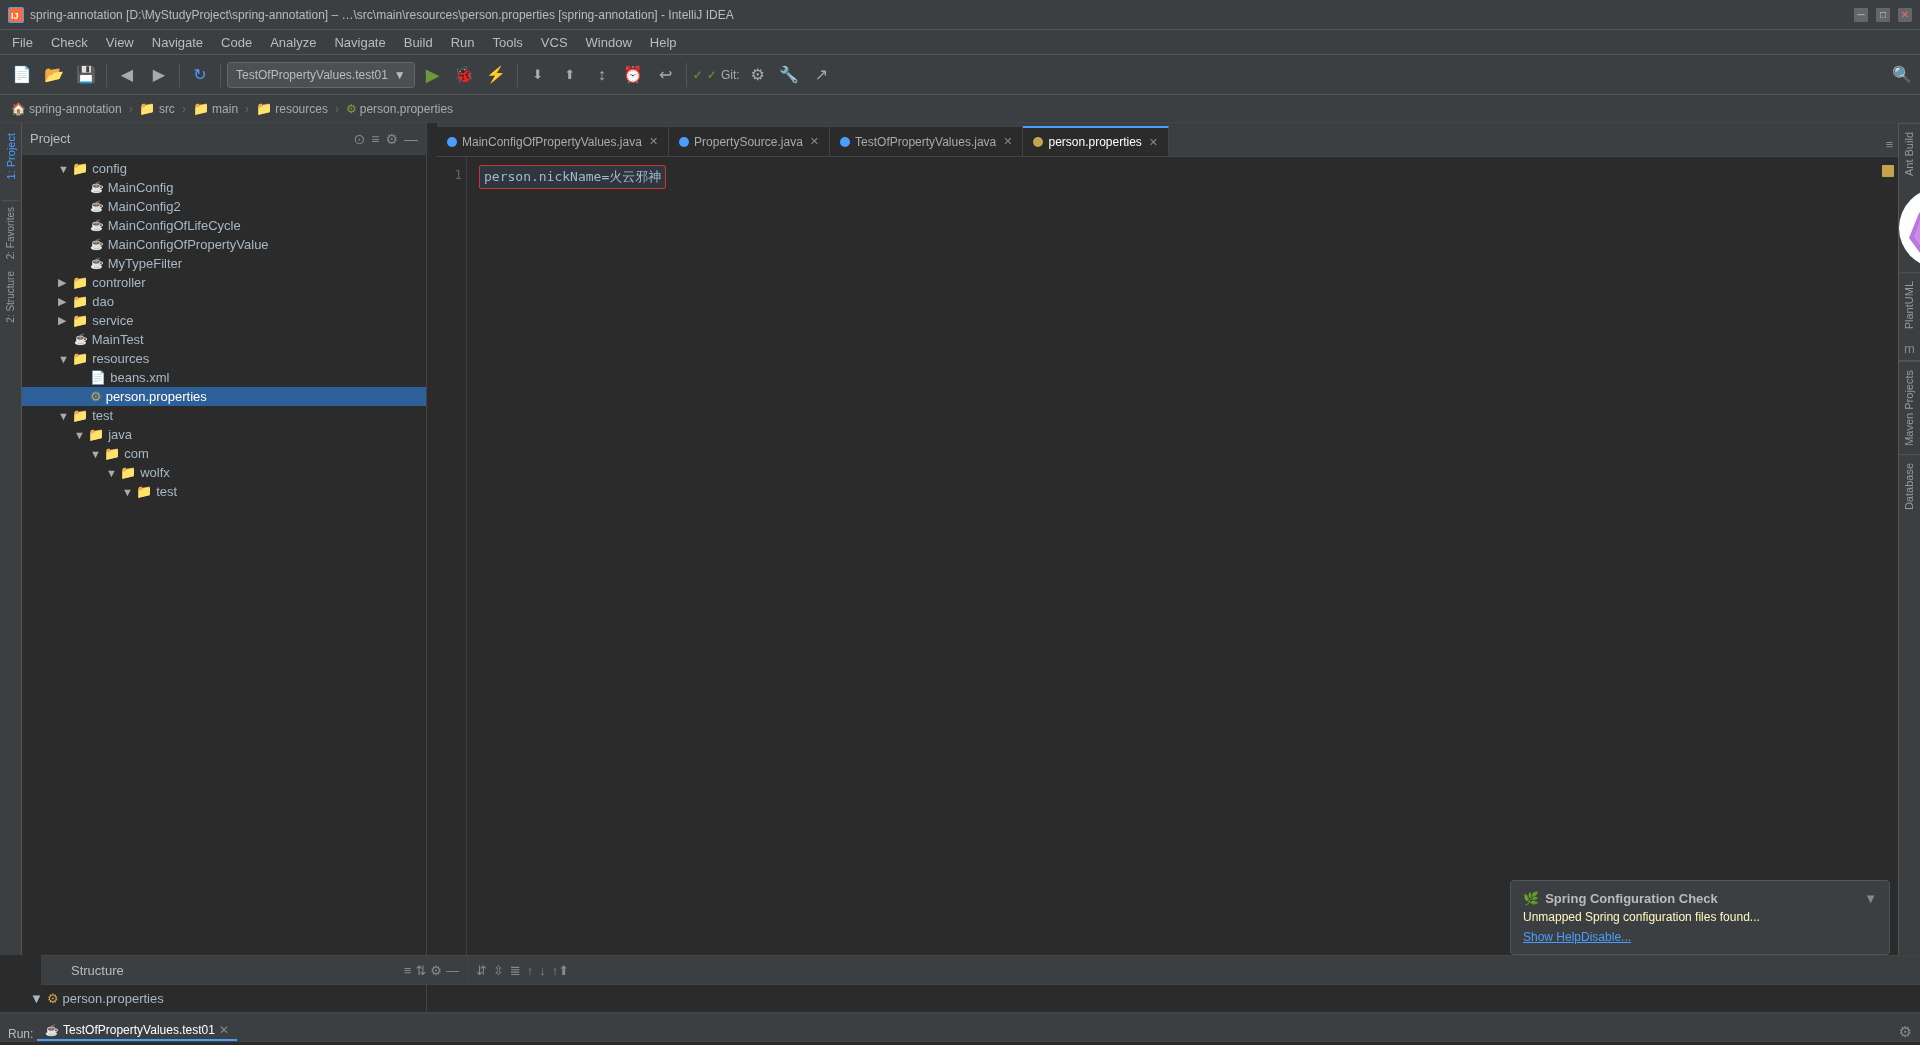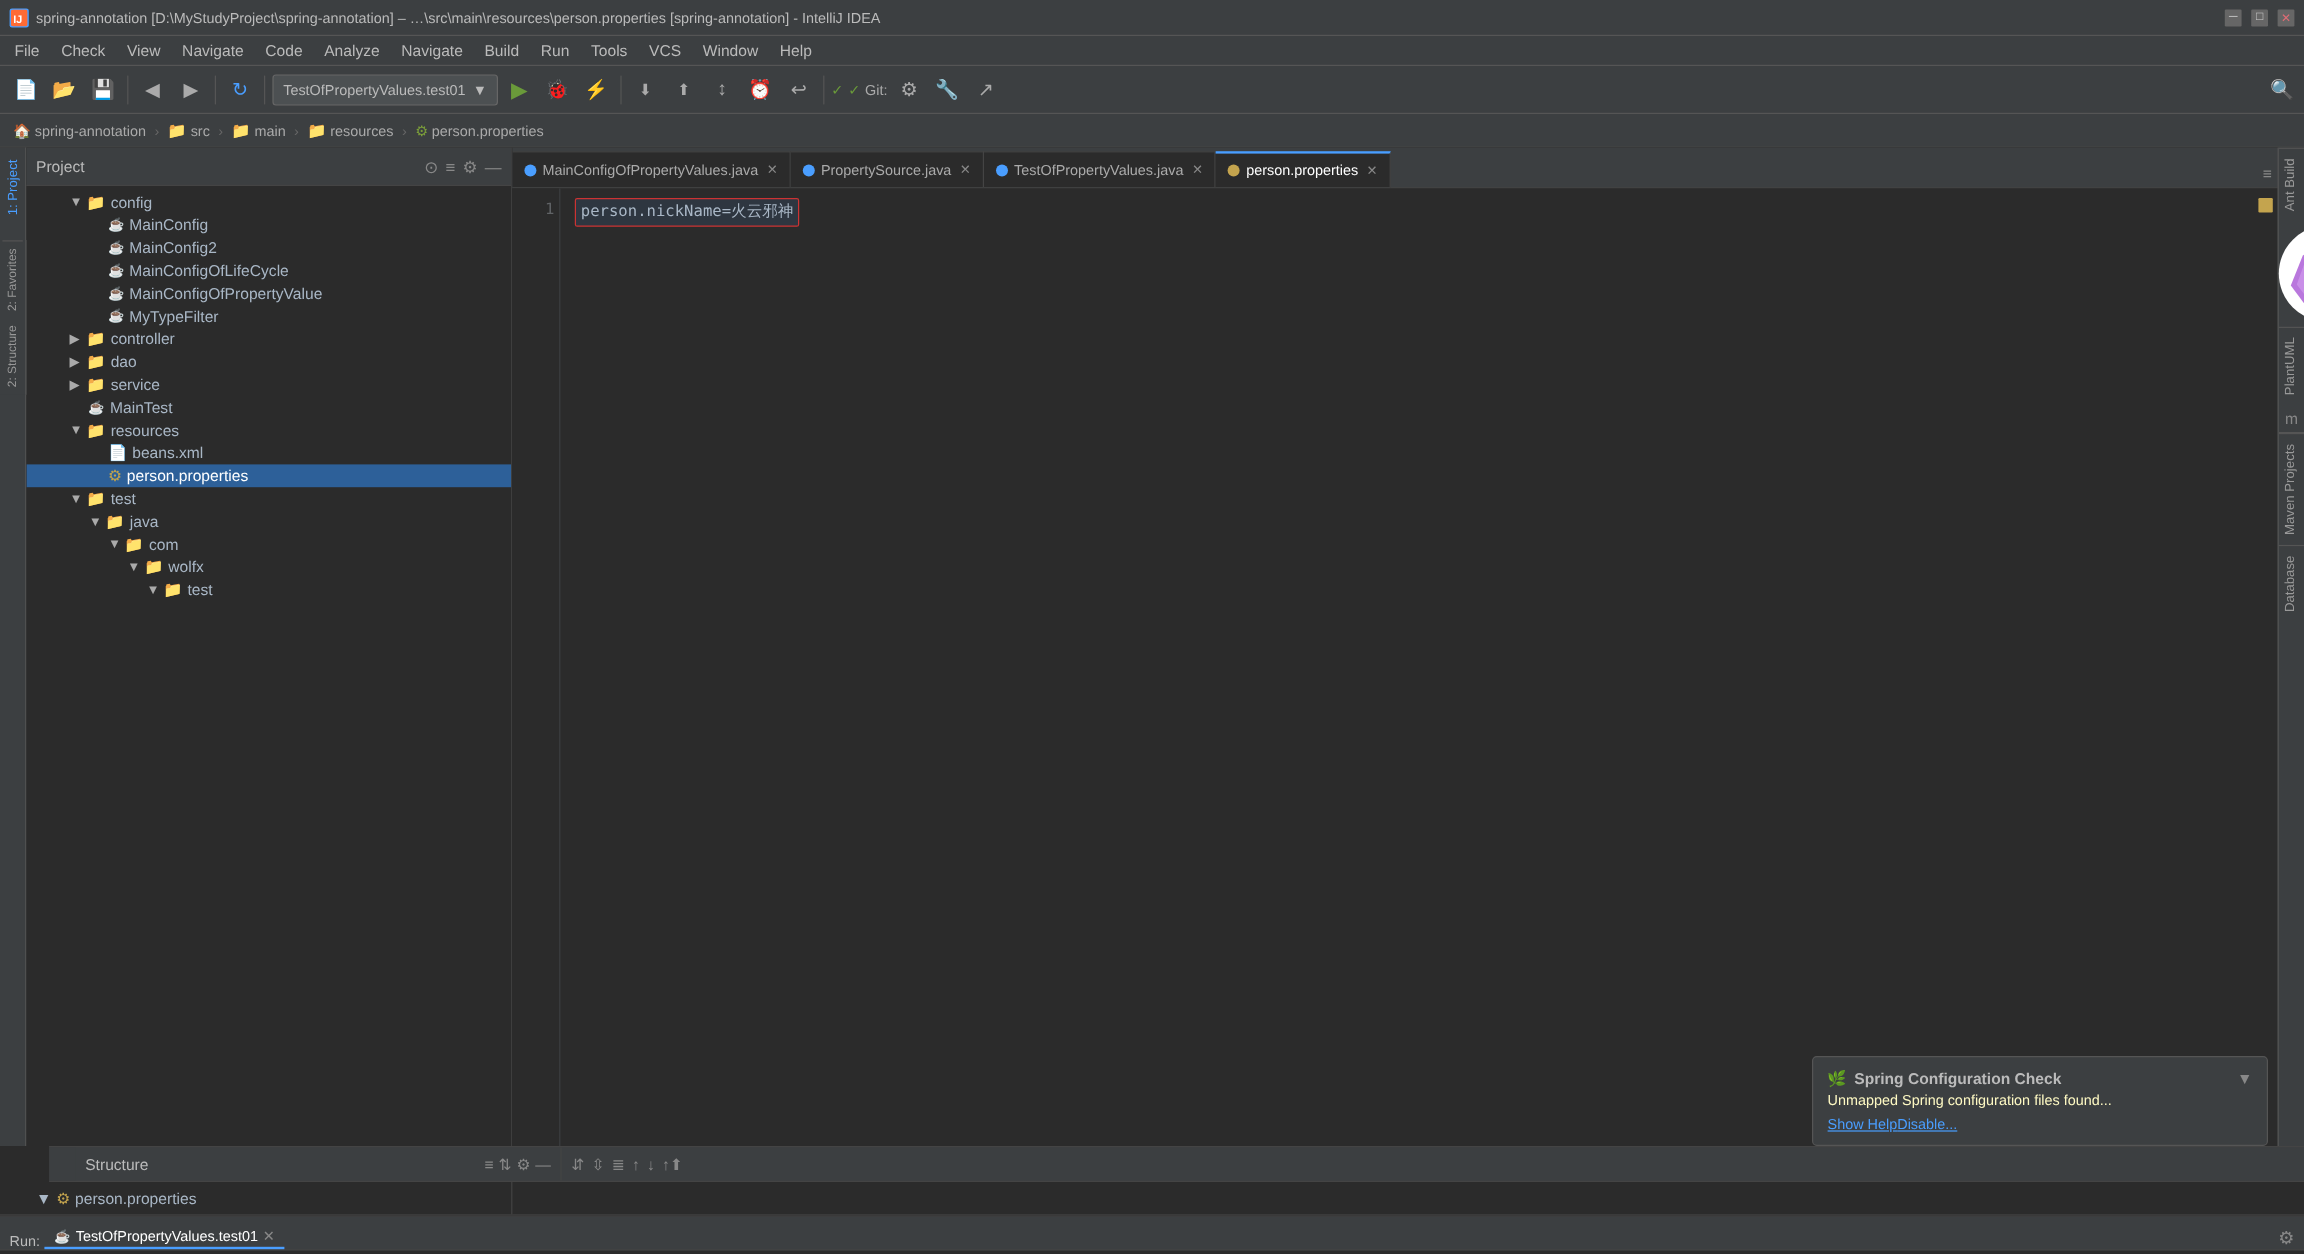--- a/index.html
+++ b/index.html
@@ -229,20 +229,21 @@
       background: #2b2b2b;
     }
     #tabs-bar {
       height: 34px;
       background: #3c3f41;
       display: flex;
       align-items: flex-end;
       padding: 0 0 0 0;
       border-bottom: 1px solid #444;
       overflow: hidden;
+      margin-left: 10px;
     }
     .editor-tab {
       display: flex;
       align-items: center;
       padding: 6px 10px 6px 10px;
       font-size: 12px;
       color: #aaa;
       background: #2b2b2b;
       border-right: 1px solid #444;
       border-top: 1px solid #444;

